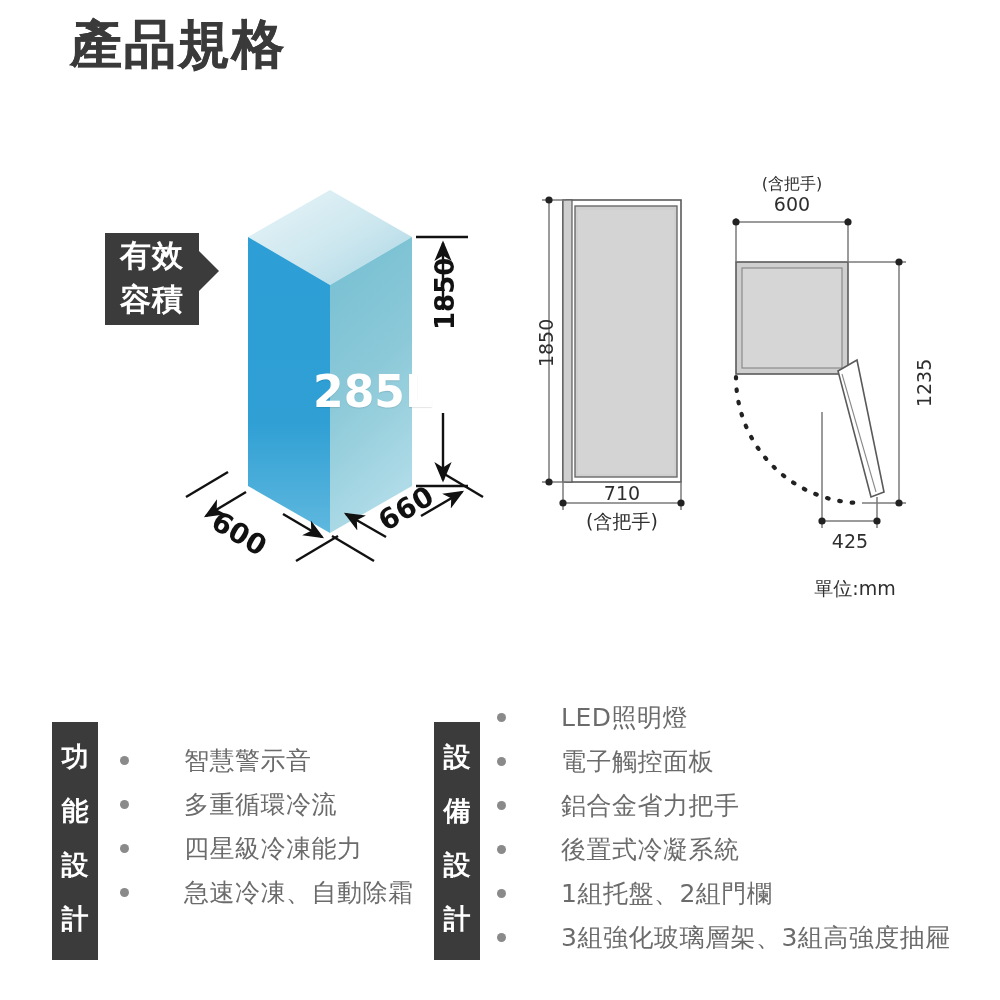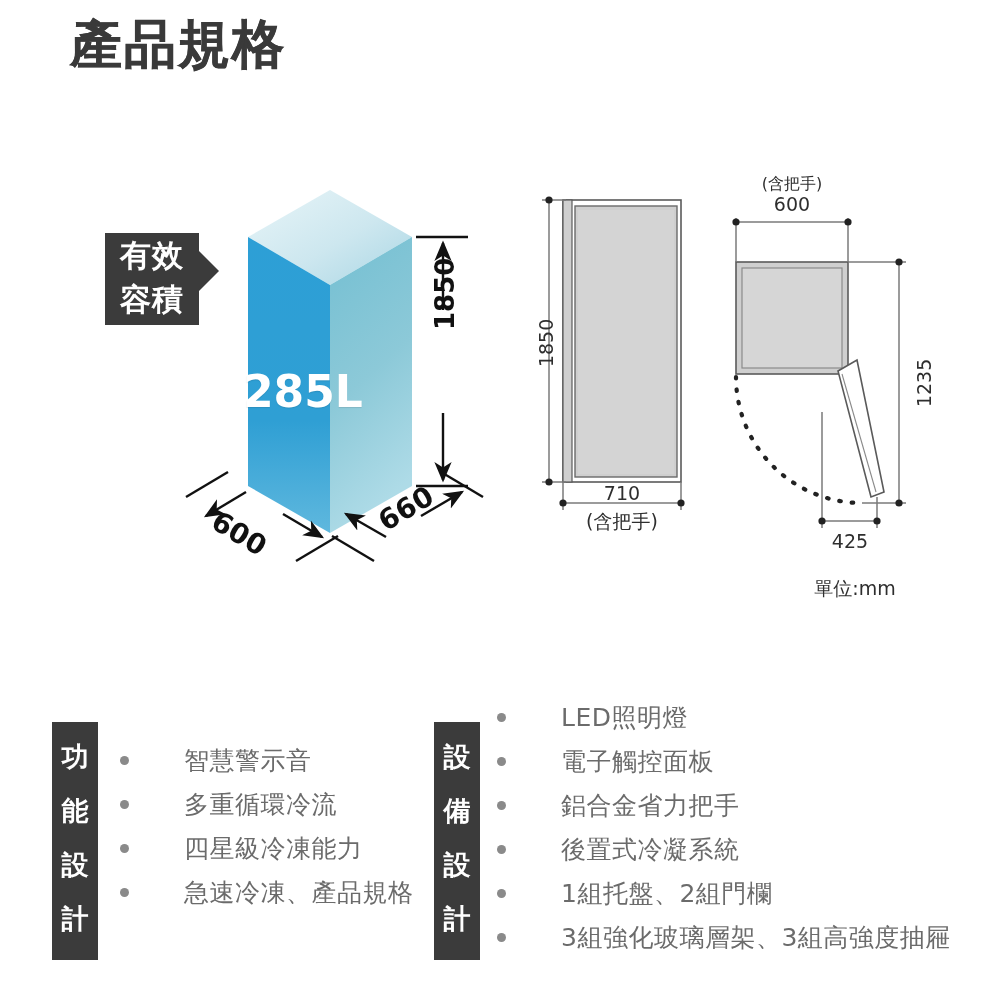--- a/index.html
+++ b/index.html
@@ -53,21 +53,21 @@
   }
 
   
   .svglayer { position: absolute; left: 0; top: 0; }
 
   
   #volume-text {
     position: absolute;
     left: 243px; top: 366px;
     width: 190px;
-    text-align: left;
+    text-align: right;
     font-size: 44px;
     font-weight: bold;
     color: #ffffff;
     letter-spacing: 0px;
     text-shadow: 0 1px 1px rgba(0,0,0,.10);
   }
 
   
   .dimtext {
     position: absolute;
@@ -300,21 +300,21 @@
       <div class="featitem">
         <span class="bullet"></span>
         <span>多重循環冷流</span>
       </div>
       <div class="featitem">
         <span class="bullet"></span>
         <span>四星級冷凍能力</span>
       </div>
       <div class="featitem">
         <span class="bullet"></span>
-        <span>急速冷凍、產品規格</span>
+        <span>急速冷凍、自動除霜</span>
       </div>
     </div>
 
     <div class="vlabel" style="left:434px; top:32px; height:238px;">
       <span>設</span>
       <span>備</span>
       <span>設</span>
       <span>計</span>
     </div>
 

